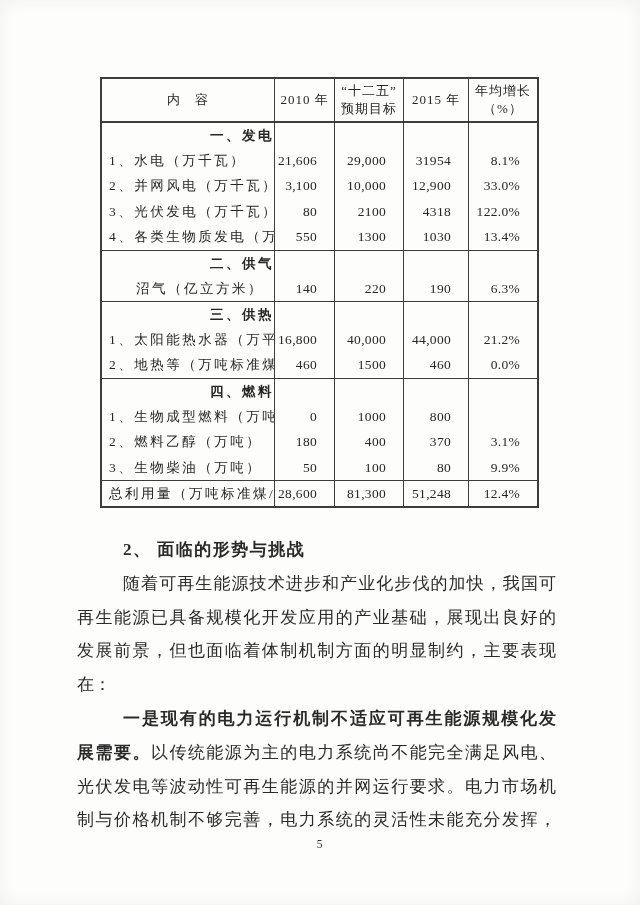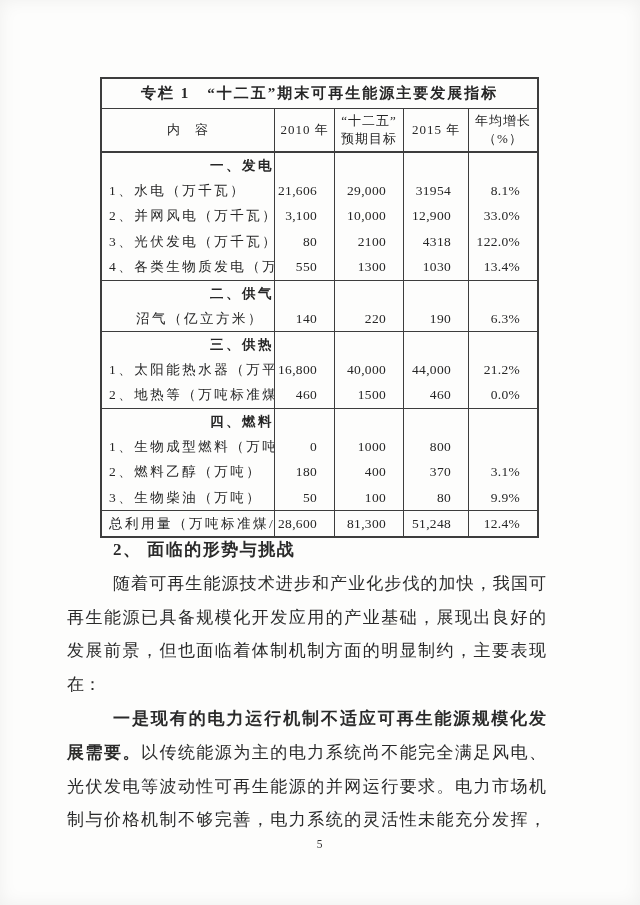--- a/index.html
+++ b/index.html
@@ -60,21 +60,21 @@
   .c2{width:69px;}
   .c3{width:65px;}
   .c4{width:72px;flex:1;}
   .vb{border-right:1px solid #3d3d3d;}
   .lab{padding-left:7px;letter-spacing:2.5px;font-size:13.5px;}
   .lab.ind{padding-left:34px;}
   .num{text-align:right;padding-right:17px;letter-spacing:0.3px;}
 
   
   .textblock{
-    position:absolute;left:67px;top:533px;width:479px;
+    position:absolute;left:77px;top:533px;width:479px;
     font-size:17px;
   }
   .line{
     height:33.8px;line-height:33.8px;
     white-space:nowrap;
     color:#2a2a2a;
   }
   .line.just{
     white-space:normal;
     text-align:justify;
@@ -91,21 +91,20 @@
     color:#333;
     letter-spacing:1px;
   }
 </style>
 </head>
 <body>
 
 <div class="page">
 
   <div class="boxtable">
-    <div class="t-title">专栏 1　“十二五”期末可再生能源主要发展指标</div>
     <div class="t-headrow">
       <div class="hcell c0 vb">内　容</div>
       <div class="hcell c1 vb">2010 年</div>
       <div class="hcell c2 vb">“十二五”
 预期目标</div>
       <div class="hcell c3 vb">2015 年</div>
       <div class="hcell c4">年均增长
 （%）</div>
     </div>
     <div id="table-body">

